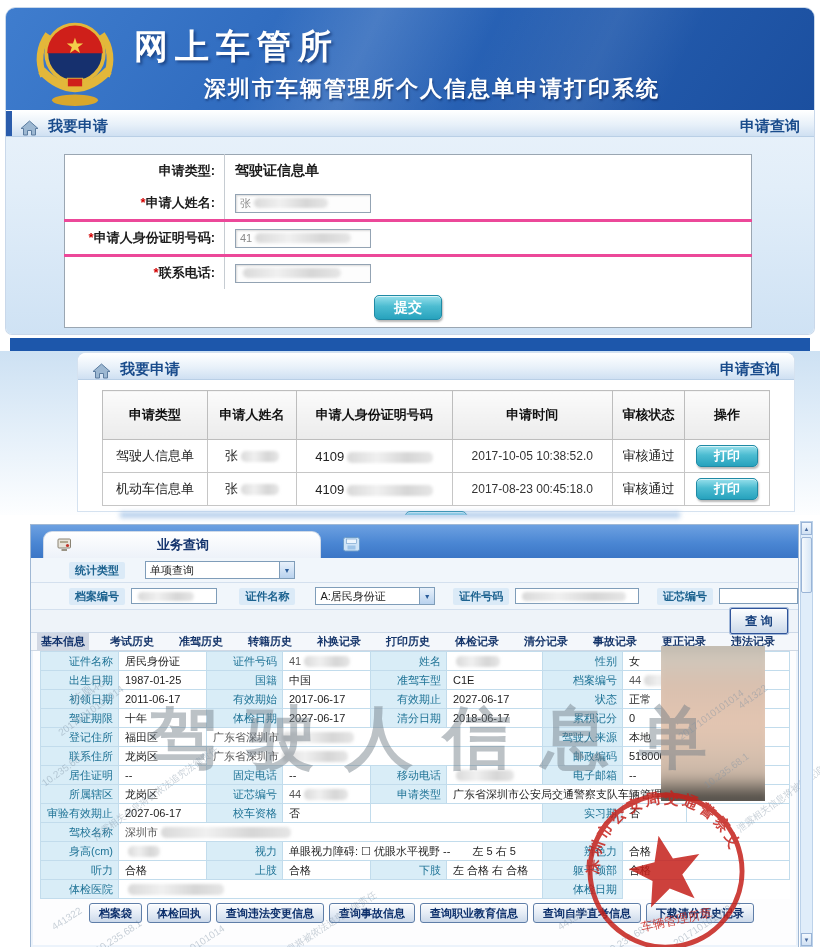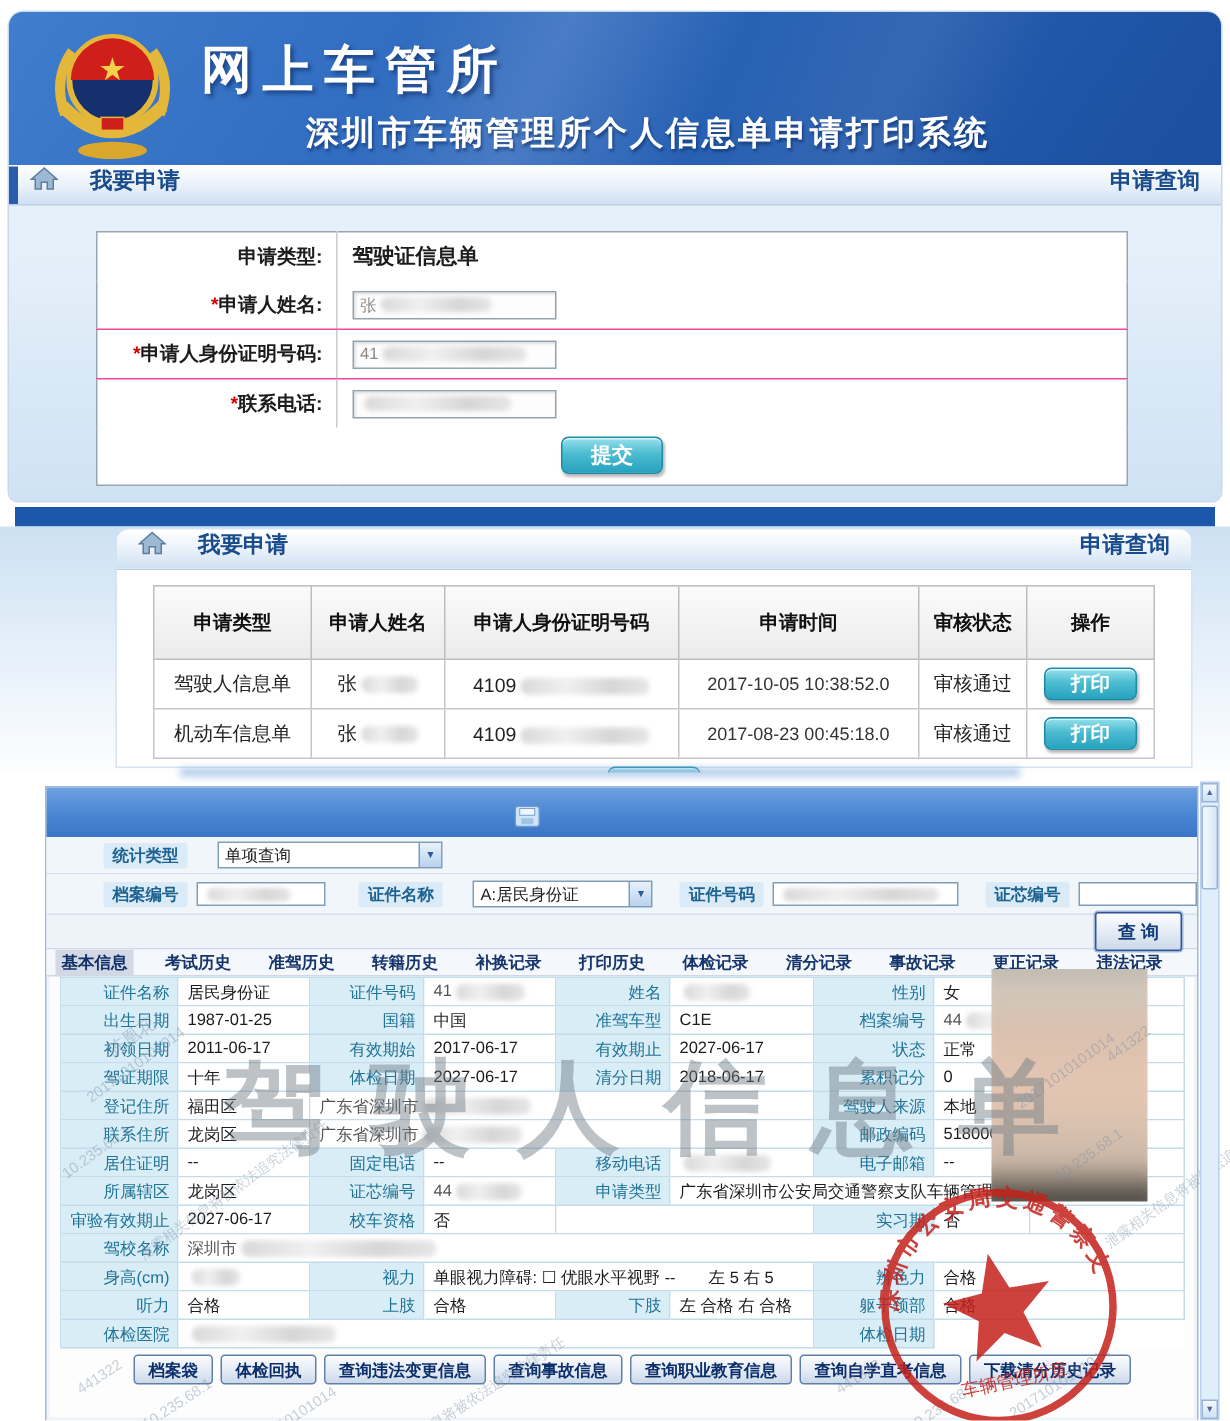--- a/index.html
+++ b/index.html
@@ -13,29 +13,29 @@
   box-shadow:0 0 0 1px #c9d8ea; }
 .p1-header { height:102px; border-radius:9px 9px 0 0; position:relative; overflow:hidden;
   background:linear-gradient(125deg,#3f7dce 0%,#2b66ba 45%,#1b4f9f 100%); }
 .p1-header::after { content:""; position:absolute; inset:0;
   background:linear-gradient(115deg,transparent 32%,rgba(255,255,255,.14) 44%,transparent 58%,rgba(255,255,255,.08) 72%,transparent 82%); }
 .badge { position:absolute; left:24px; top:7px; width:90px; height:92px; z-index:2; }
 .p1-title { position:absolute; left:128px; top:16px; font-size:34px; font-weight:bold; color:#fff;
   letter-spacing:7px; text-shadow:2px 2px 3px rgba(5,30,80,.55); z-index:2; }
 .p1-sub { position:absolute; left:198px; top:66px; font-size:22px; font-weight:bold; color:#fff;
   letter-spacing:2px; text-shadow:1px 2px 2px rgba(5,30,80,.5); z-index:2; }
-.sec-bar { height:27px; display:flex; align-items:flex-start; padding:0 14px; position:relative;
+.sec-bar { height:27px; display:flex; align-items:flex-end; padding:0 14px; position:relative;
   background:linear-gradient(180deg,#feffff 0%,#e7f0f9 55%,#cfe0f2 100%);
-  border-top:1px solid #fff; border-bottom:1px solid #b9cfe6;gap:12px; }
+  border-top:1px solid #fff; border-bottom:1px solid #b9cfe6; }
 .sec-bar.notch::before { content:""; position:absolute; left:0; top:0; bottom:0; width:6px; background:#2a5cac; }
 .sec-title { font-size:15px; font-weight:bold; color:#1a4c8c; margin-left:9px; }
 .sec-link { margin-left:auto; font-size:15px; font-weight:bold; color:#1a4c8c; cursor:pointer; }
 .form-tbl { position:absolute; left:58px; top:146px; width:688px; background:#fff;
   border:1px solid #9aa6b2; border-collapse:collapse; }
-.form-tbl td { border-bottom:1px solid #ec4899; font-size:13px; color:#1c1c1c; }
+.form-tbl td { border-bottom:3px solid #ec4899; font-size:13px; color:#1c1c1c; }
 .form-tbl tr:last-child td { border-bottom:none; }
 .form-tbl td.lbl { width:160px; text-align:right; padding:7px 9px 7px 0; border-right:1px solid #c6ccd2; font-weight:bold; }
 .form-tbl td.val { padding:4px 10px; }
 .req { color:#d20000; }
 .type-val { font-weight:bold; font-size:14px; }
 .inp { width:136px; height:19px; border:1px solid #93a3b3; background:#fdfdfd;
   box-shadow:inset 1px 1px 2px rgba(0,0,0,.14); display:inline-flex; align-items:center;
   padding:0 4px; font-size:11px; color:#8a8a8a; }
 .blob { display:inline-block; vertical-align:middle; height:11px; border-radius:5px; margin-left:3px;
   background:linear-gradient(90deg,#d9d9d9,#f0f0f0 35%,#d6d6d6 70%,#e6e6e6); filter:blur(1.6px); }
@@ -231,20 +231,31 @@
     <div class="back-wrap">
       <span class="btn-teal small">返回</span>
     </div>
   </div>
 </div>
 
 <div class="p3">
   <div class="strip"></div>
   <div class="p3-win">
     <div class="tabbar">
+      <div class="tab">
+        <span class="tab-icon">
+          <svg width="15" height="14" viewBox="0 0 15 14">
+            <rect x="1" y="1" width="12.5" height="9" rx="1" fill="#e8e4da" stroke="#8a8374"></rect>
+            <rect x="3" y="3" width="8" height="2" fill="#b0a890"></rect>
+            <circle cx="10.5" cy="7.5" r="1.6" fill="#c23327"></circle>
+            <rect x="4.5" y="11" width="5.5" height="2" fill="#9a9384"></rect>
+          </svg>
+        </span>
+        <span class="tab-label">业务查询</span>
+      </div>
       <span class="disk">
         <svg width="17" height="15" viewBox="0 0 17 15">
           <rect x="0.5" y="0.5" width="16" height="13.5" rx="2" fill="#cfe4f7" stroke="#6d9cc9"></rect>
           <rect x="3.5" y="2" width="10" height="4.5" fill="#eef6fd" stroke="#6d9cc9" stroke-width="0.6"></rect>
           <rect x="4.5" y="8.5" width="8" height="4" fill="#9ec4e8"></rect>
         </svg>
       </span>
     </div>
     <div class="qrow qrow1">
       <span class="qlabel">统计类型</span>

